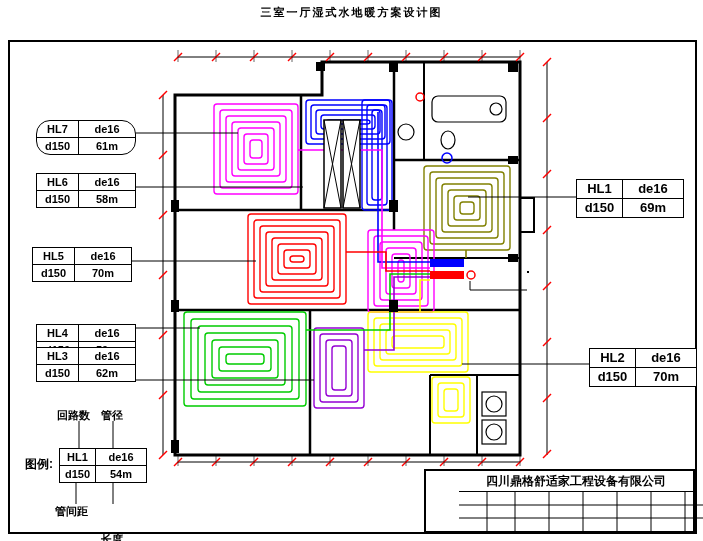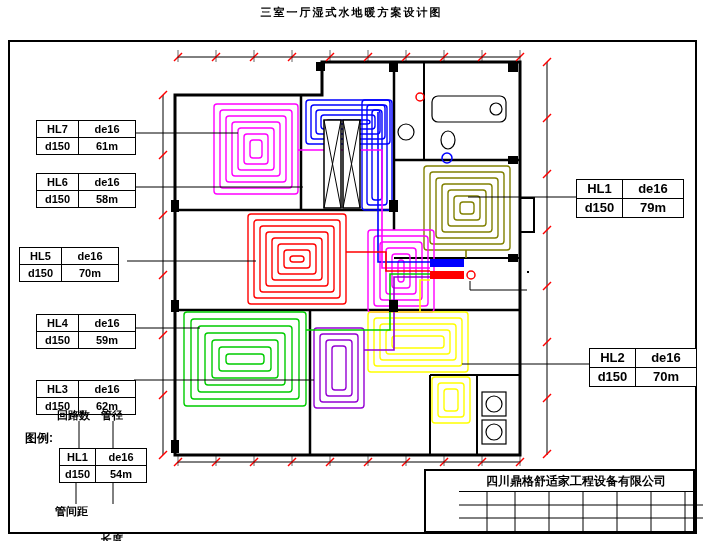--- a/index.html
+++ b/index.html
@@ -276,70 +276,70 @@
       <line x1="543" y1="122" x2="551" y2="114" stroke="#FF0000" stroke-width="1.4"></line>
       <line x1="543" y1="178" x2="551" y2="170" stroke="#FF0000" stroke-width="1.4"></line>
       <line x1="543" y1="234" x2="551" y2="226" stroke="#FF0000" stroke-width="1.4"></line>
       <line x1="543" y1="290" x2="551" y2="282" stroke="#FF0000" stroke-width="1.4"></line>
       <line x1="543" y1="346" x2="551" y2="338" stroke="#FF0000" stroke-width="1.4"></line>
       <line x1="543" y1="402" x2="551" y2="394" stroke="#FF0000" stroke-width="1.4"></line>
       <line x1="543" y1="458" x2="551" y2="450" stroke="#FF0000" stroke-width="1.4"></line>
     </g>
 </svg>
 
-<div class="callout" style="left:36px;top:120px;">
+<div class="callout" style="left:36px;top:120px;border-radius:14px;">
   <div class="cell">HL7</div>
   <div class="cell">de16</div>
   <div class="cell">d150</div>
   <div class="cell">61m</div>
 </div>
 <div class="callout" style="left:36px;top:173px;">
   <div class="cell">HL6</div>
   <div class="cell">de16</div>
   <div class="cell">d150</div>
   <div class="cell">58m</div>
 </div>
-<div class="callout" style="left:19px;top:247px;">
+<div class="callout" style="left:32px;top:247px;">
   <div class="cell">HL5</div>
   <div class="cell">de16</div>
   <div class="cell">d150</div>
   <div class="cell">70m</div>
 </div>
-<div class="callout" style="left:36px;top:314px;">
+<div class="callout" style="left:36px;top:324px;">
   <div class="cell">HL4</div>
   <div class="cell">de16</div>
   <div class="cell">d150</div>
   <div class="cell">59m</div>
 </div>
-<div class="callout" style="left:36px;top:380px;">
+<div class="callout" style="left:36px;top:347px;">
   <div class="cell">HL3</div>
   <div class="cell">de16</div>
   <div class="cell">d150</div>
   <div class="cell">62m</div>
 </div>
 
 <div class="callout big" style="left:576px;top:179px;">
   <div class="cell">HL1</div>
   <div class="cell">de16</div>
   <div class="cell">d150</div>
-  <div class="cell">79m</div>
+  <div class="cell">69m</div>
 </div>
 <div class="callout big" style="left:589px;top:348px;">
   <div class="cell">HL2</div>
   <div class="cell">de16</div>
   <div class="cell">d150</div>
   <div class="cell">70m</div>
 </div>
 
 <div class="note-box" style="left:527px;top:271px;">
 </div>
 
 <div class="small-label" style="left:57px;top:408px;">回路数</div>
 <div class="small-label" style="left:101px;top:408px;">管径</div>
-<div class="legend-caption" style="left:25px;top:430px;">图例:</div>
+<div class="legend-caption" style="left:25px;top:456px;">图例:</div>
 <div class="callout legend" style="left:59px;top:448px;">
   <div class="cell">HL1</div>
   <div class="cell">de16</div>
   <div class="cell">d150</div>
   <div class="cell">54m</div>
 </div>
 <div class="small-label" style="left:55px;top:504px;">管间距</div>
 <div class="small-label" style="left:101px;top:532px;">长度</div>
 
 <div class="titleblock">

